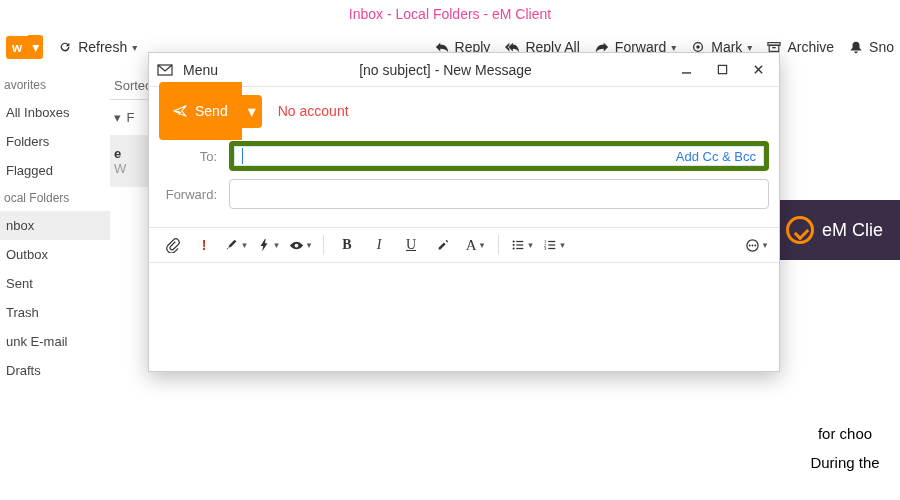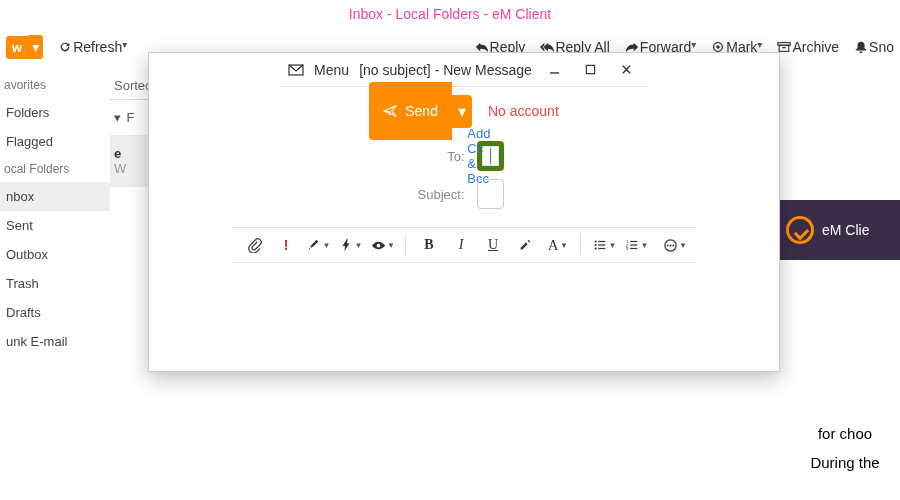--- a/index.html
+++ b/index.html
@@ -3,52 +3,52 @@
 <meta charset="utf-8">
 <style>
   * { box-sizing: border-box; margin: 0; padding: 0; font-family: -apple-system, "Segoe UI", Arial, sans-serif; }
   body { width: 900px; height: 500px; overflow: hidden; background: #fff; color: #333; position: relative; }
 
   
   .app-title { position: absolute; top: 6px; left: 0; right: 0; text-align: center; font-size: 14px; color: #ec4899; }
   .app-toolbar { position: absolute; top: 32px; left: 0; right: 0; height: 30px; display: flex; align-items: center; padding: 0 6px; gap: 14px; font-size: 14px; color: #333; }
   .btn-new { background: #ff8c00; color: #fff; padding: 4px 6px; border-radius: 3px 0 0 3px; font-weight: 600; font-size: 13px; display:flex; align-items:center; }
   .btn-new-split { background: #ff8c00; color:#fff; padding:4px 4px; border-radius:0 3px 3px 0; margin-left:-14px; }
-  .tb-item { display: flex; align-items: flex-start; cursor: pointer; white-space: nowrap; }
+  .tb-item { display: flex; align-items: center; gap: 5px; cursor: pointer; white-space: nowrap; }
   .tb-item .chev { font-size: 10px; color:#555; }
   .tb-spacer { flex: 1; }
   .icon16 { width: 16px; height: 16px; display: inline-flex; align-items: center; justify-content: center; }
 
   .sidebar { position: absolute; top: 72px; left: 0; width: 110px; font-size: 13px; color:#444; }
   .sb-heading { color:#777; padding: 6px 4px; font-size:12px; }
   .sb-item { padding: 7px 6px; cursor:pointer; }
   .sb-item.active { background:#eee; }
 
   .msglist { position: absolute; top: 72px; left: 110px; width: 120px; font-size: 13px; color:#555; }
   .msglist .sort { padding: 6px 4px; color:#666; border-bottom:1px solid #ddd; }
   .msglist .row { padding: 10px 4px; border-bottom:1px solid #eee; display:flex; align-items:center; gap:6px; }
 
-  .brandstrip { position:absolute; top:200px; right:0; width:120px; height:60px; background:#3a2d47; color:#fff; display:flex; align-items:center; gap:8px; padding-left:6px; font-size:14px; font-weight:500; }
+  .brandstrip { position:absolute; top:200px; right:0; width:120px; height:60px; background:#3a2d47; color:#fff; display:flex; align-items:center; gap:8px; padding-left:6px; font-size:18px; font-weight:500; }
   .brandlogo { width:28px; height:28px; border:3px solid #ff8c00; border-radius:50%; position:relative; }
   .brandlogo::after { content:""; position:absolute; left:6px; top:9px; width:10px; height:6px; border-left:3px solid #ff8c00; border-bottom:3px solid #ff8c00; transform:rotate(-45deg); }
   .bgtext { position:absolute; right:0; top:420px; width:110px; font-size:15px; color:#000000; text-align:center; line-height:1.9; }
 
   
-  .compose { position:absolute; left:148px; top:52px; width:632px; height:320px; background:#fff; border:1px solid #ccc; box-shadow:0 6px 20px rgba(0,0,0,.25); display:flex; flex-direction:column;align-items:center; }
+  .compose { position:absolute; left:148px; top:52px; width:632px; height:320px; background:#fff; border:1px solid #ccc; box-shadow:0 6px 20px rgba(0,0,0,.25); display:flex; flex-direction:column; }
   .c-titlebar { height:34px; display:flex; align-items:center; border-bottom:1px solid #e5e5e5; padding:0 8px; gap:10px; }
   .c-titlebar .menu-lbl { font-size:14px; color:#333; cursor:pointer; }
   .c-titlebar .title { flex:1; text-align:center; font-size:14px; color:#333; }
   .winbtn { width:26px; height:26px; display:flex; align-items:center; justify-content:center; color:#333; cursor:pointer; font-size:13px; }
 
   .c-sendrow { height:48px; display:flex; align-items:center; padding:0 10px; gap:16px; }
   .send-btn { background:#ff8c00; color:#fff; border-radius:4px 0 0 4px; padding:21px 14px; display:flex; align-items:center; gap:8px; font-size:14px; cursor:pointer; }
   .send-split { background:#ff8c00; color:#fff; border-radius:0 4px 4px 0; padding:7px 6px; cursor:pointer; margin-left:-16px; }
   .noacct { font-size:14px; color:#ef4444; }
 
-  .c-fields { padding: 6px 28px 10px 14px; }
+  .c-fields { padding: 6px 10px 10px 14px; }
   .fieldrow { display:flex; align-items:center; gap:12px; margin-bottom:8px; }
   .fieldlbl { width:54px; text-align:right; font-size:13px; color:#888; }
   .fieldinput { flex:1; height:30px; border:1px solid #ccc; border-radius:4px; padding:0 8px; font-size:13px; position:relative; display:flex; align-items:center; }
   .fieldinput.focus { border:5px solid #4d7c0f; box-shadow:0 0 0 1px rgba(43,125,225,.2) inset; }
   .addcc { position:absolute; right:8px; color:#2b7de1; font-size:13px; cursor:pointer; }
   .caret { width:1px; height:16px; background:#2b7de1; animation:blink 1s step-end infinite; }
   @keyframes blink { 50% { opacity:0; } }
 
   .fmt { height:36px; border-top:1px solid #e5e5e5; border-bottom:1px solid #e5e5e5; display:flex; align-items:center; padding:0 10px; gap:6px; color:#333; }
   .fmt .grp-sep { width:1px; height:20px; background:#ddd; margin:0 4px; }
@@ -133,29 +133,30 @@
         <svg viewBox="0 0 16 16" width="14" height="14">
           <path d="M8 2a4 4 0 0 0-4 4v3l-2 2v1h12v-1l-2-2V6a4 4 0 0 0-4-4zm0 13a2 2 0 0 0 2-2H6a2 2 0 0 0 2 2z" fill="#333"></path>
         </svg>
       </span>
     <span>Sno</span>
   </div>
 </div>
 
 <div class="sidebar">
   <div class="sb-heading">avorites</div>
+  <div class="sb-item">All Inboxes</div>
   <div class="sb-item">Folders</div>
   <div class="sb-item">Flagged</div>
   <div class="sb-heading" style="margin-top:0">ocal Folders</div>
   <div class="sb-item active">nbox</div>
+  <div class="sb-item">Outbox</div>
   <div class="sb-item">Sent</div>
-  <div class="sb-item">Outbox</div>
   <div class="sb-item">Trash</div>
+  <div class="sb-item">unk E-mail</div>
   <div class="sb-item">Drafts</div>
-  <div class="sb-item">unk E-mail</div>
 </div>
 
 <div class="msglist">
   <div class="sort">Sortec</div>
   <div class="row">
     <span>▾</span>
     <span>F</span>
   </div>
   <div class="row" style="background:#eee">
     <div>
@@ -216,21 +217,21 @@
 
   <div class="c-fields">
     <div class="fieldrow">
       <div class="fieldlbl">To:</div>
       <div class="fieldinput focus">
         <span class="caret"></span>
         <span class="addcc">Add Cc &amp; Bcc</span>
       </div>
     </div>
     <div class="fieldrow">
-      <div class="fieldlbl">Subject:</div>
+      <div class="fieldlbl">Forward:</div>
       <div class="fieldinput"></div>
     </div>
   </div>
 
   <div class="fmt">
     <div class="fbtn">
       <svg viewBox="0 0 16 16" width="15" height="15">
           <path d="M11 4l-5 5a2 2 0 1 0 3 3l5-5a3.5 3.5 0 1 0-5-5L3 8a5 5 0 0 0 7 7l4-4" fill="none" stroke="#333" stroke-width="1.3"></path>
         </svg>
     </div>

